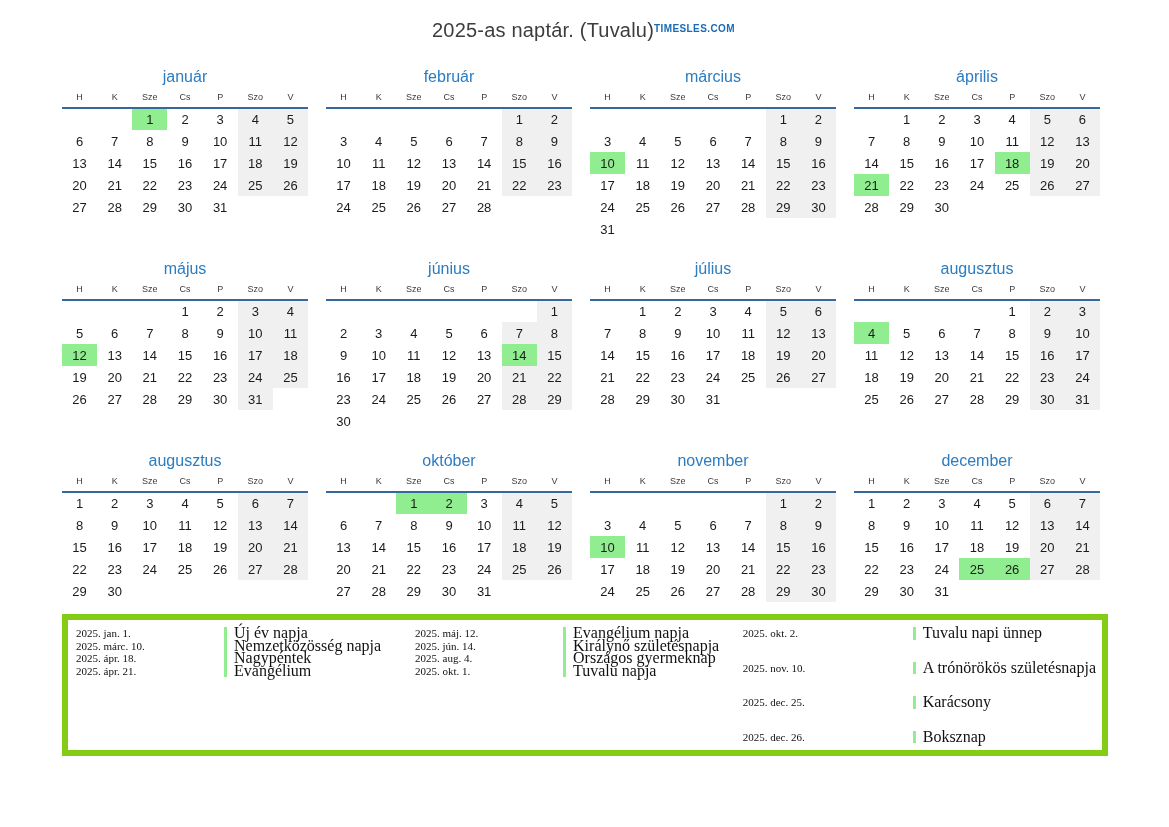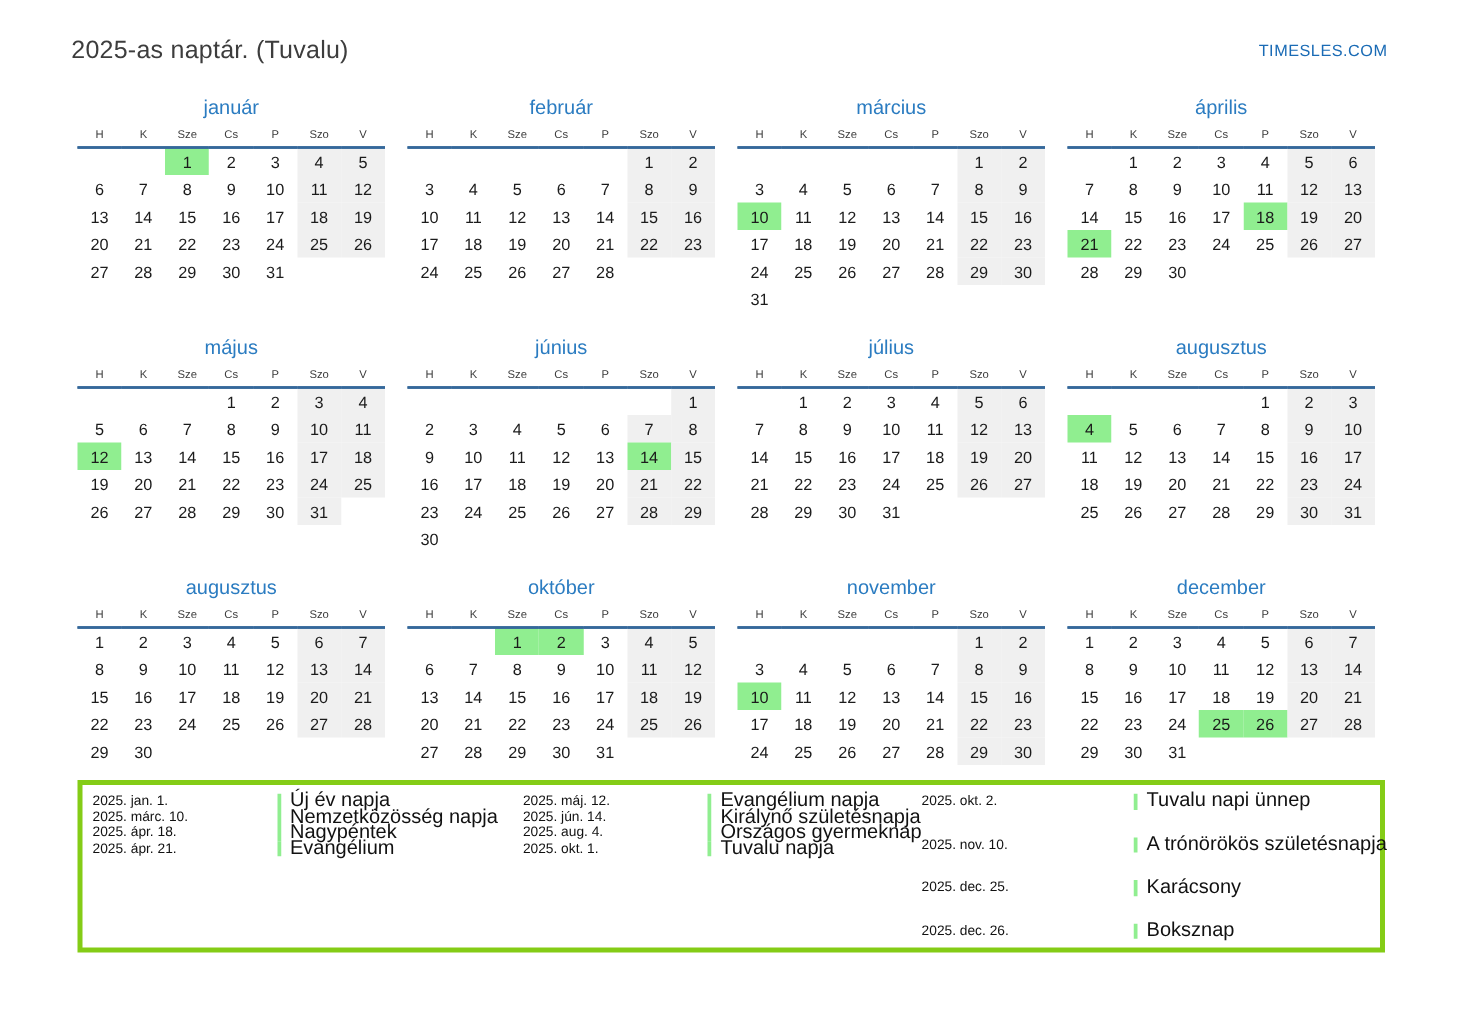--- a/index.html
+++ b/index.html
@@ -10,28 +10,28 @@
     --weekend-gray:#f0f0f0;
   }
   *{box-sizing:border-box;}
   html,body{margin:0;padding:0;}
   body{
     width:1169px;height:827px;background:#ffffff;overflow:hidden;
     font-family:"Liberation Sans","DejaVu Sans",sans-serif;
     color:#1b1b1b;
   }
   .page-header{
-    display:flex;justify-content:space-between;align-items:flex-start;
-    padding:29px 59px 0 57px;
+    display:flex;justify-content:center;align-items:flex-start;
+    padding:19px 59px 0 57px;
   }
   .page-title{
     font-size:20px;color:#3d3d3d;font-weight:normal;letter-spacing:0.2px;
   }
   .site-link{
-    font-size:13px;font-weight:normal;color:var(--link-blue);
+    font-size:10px;font-weight:bold;color:var(--link-blue);
     text-decoration:none;letter-spacing:0.4px;margin-top:4px;
   }
   .months{
     margin:26px 0 0 62px;
     display:grid;
     grid-template-columns:repeat(4,246px);
     column-gap:18px;
     row-gap:20px;
   }
   .month{width:246px;}
@@ -48,24 +48,25 @@
     border-bottom:2px solid var(--rule-blue);
   }
   table.month-table td{
     height:22px;text-align:center;vertical-align:middle;
     font-size:13px;color:#1b1b1b;padding:0;
   }
   td.weekend{background:var(--weekend-gray);}
   td.holiday{background:var(--holiday-green);}
   .legend{
     margin:12px 61px 0 62px;
-    border:4px solid #84cc16;
+    border:6px solid #84cc16;
     padding:7px 6px 7px 8px;
     display:flex;
     align-items:flex-start;
+    font-family:Liberation Serif, serif;
   }
   .legend-group{
     display:grid;
     grid-template-columns:148px 1fr;
     row-gap:0;
   }
   .legend-group.g1{width:333px;}
   .legend-group.g2{width:342px;margin-left:20px;}
   .legend-group.g3{flex:1;gap:22px;}
   .legend-date{

